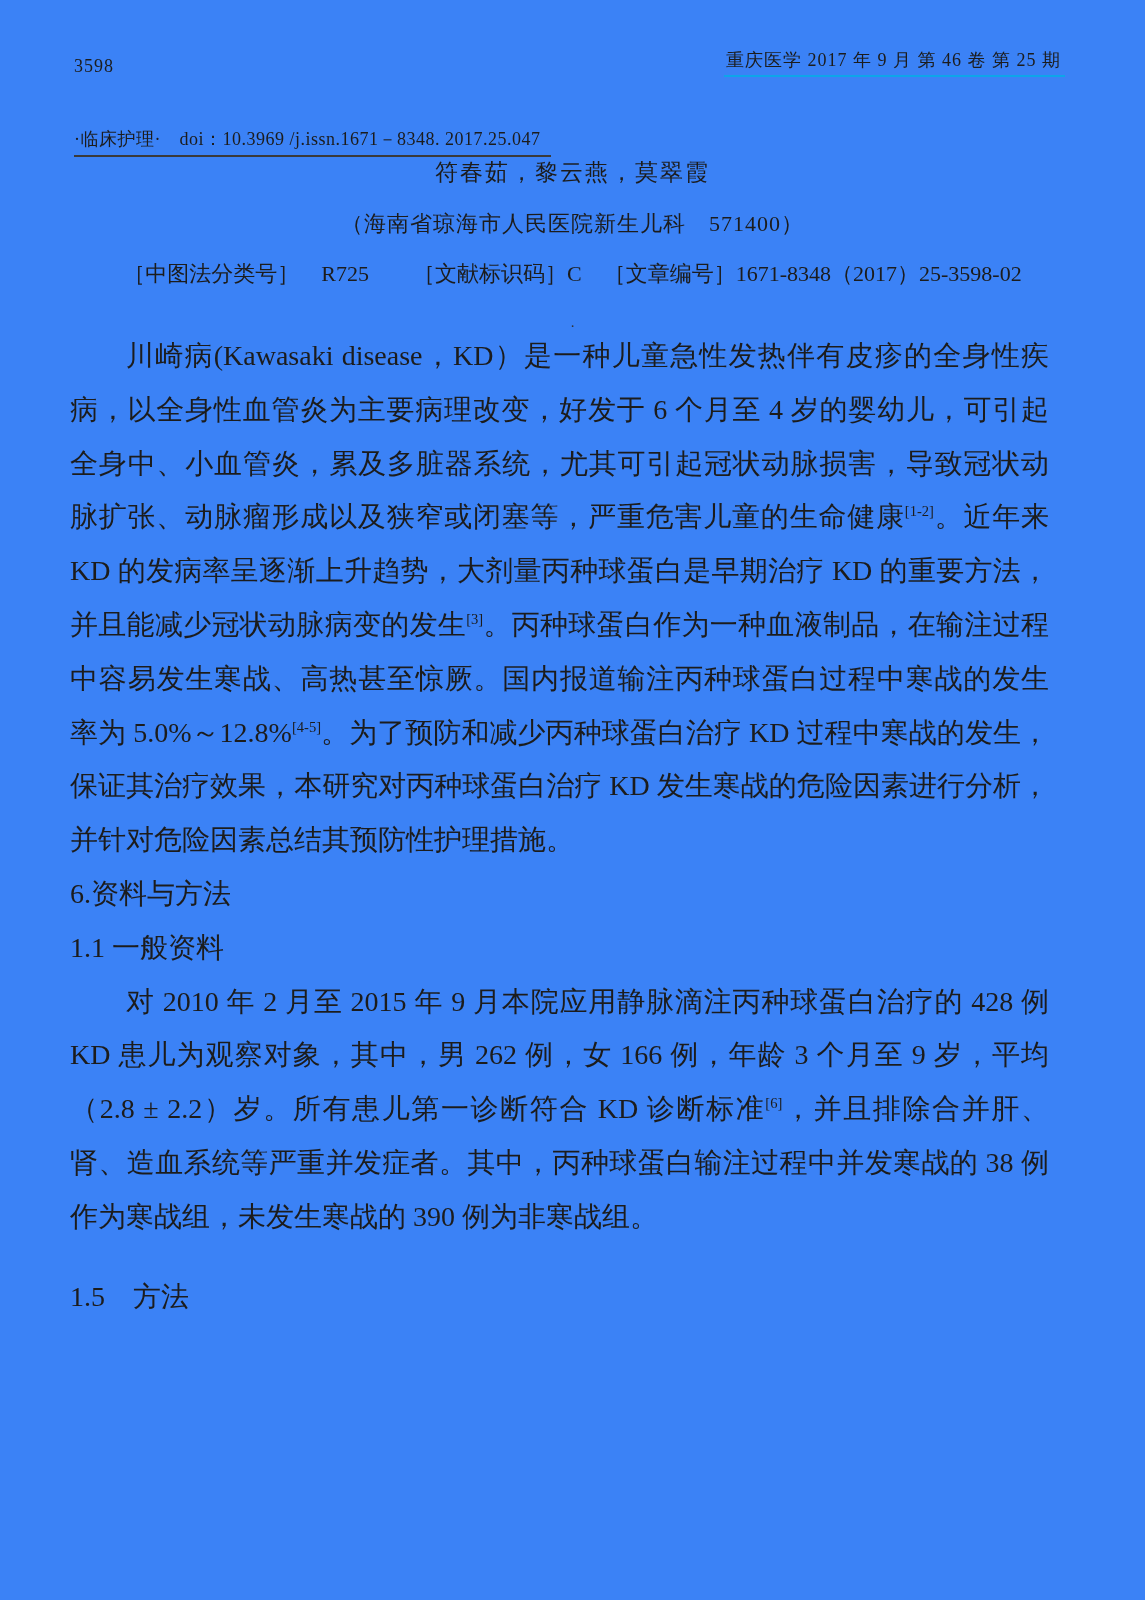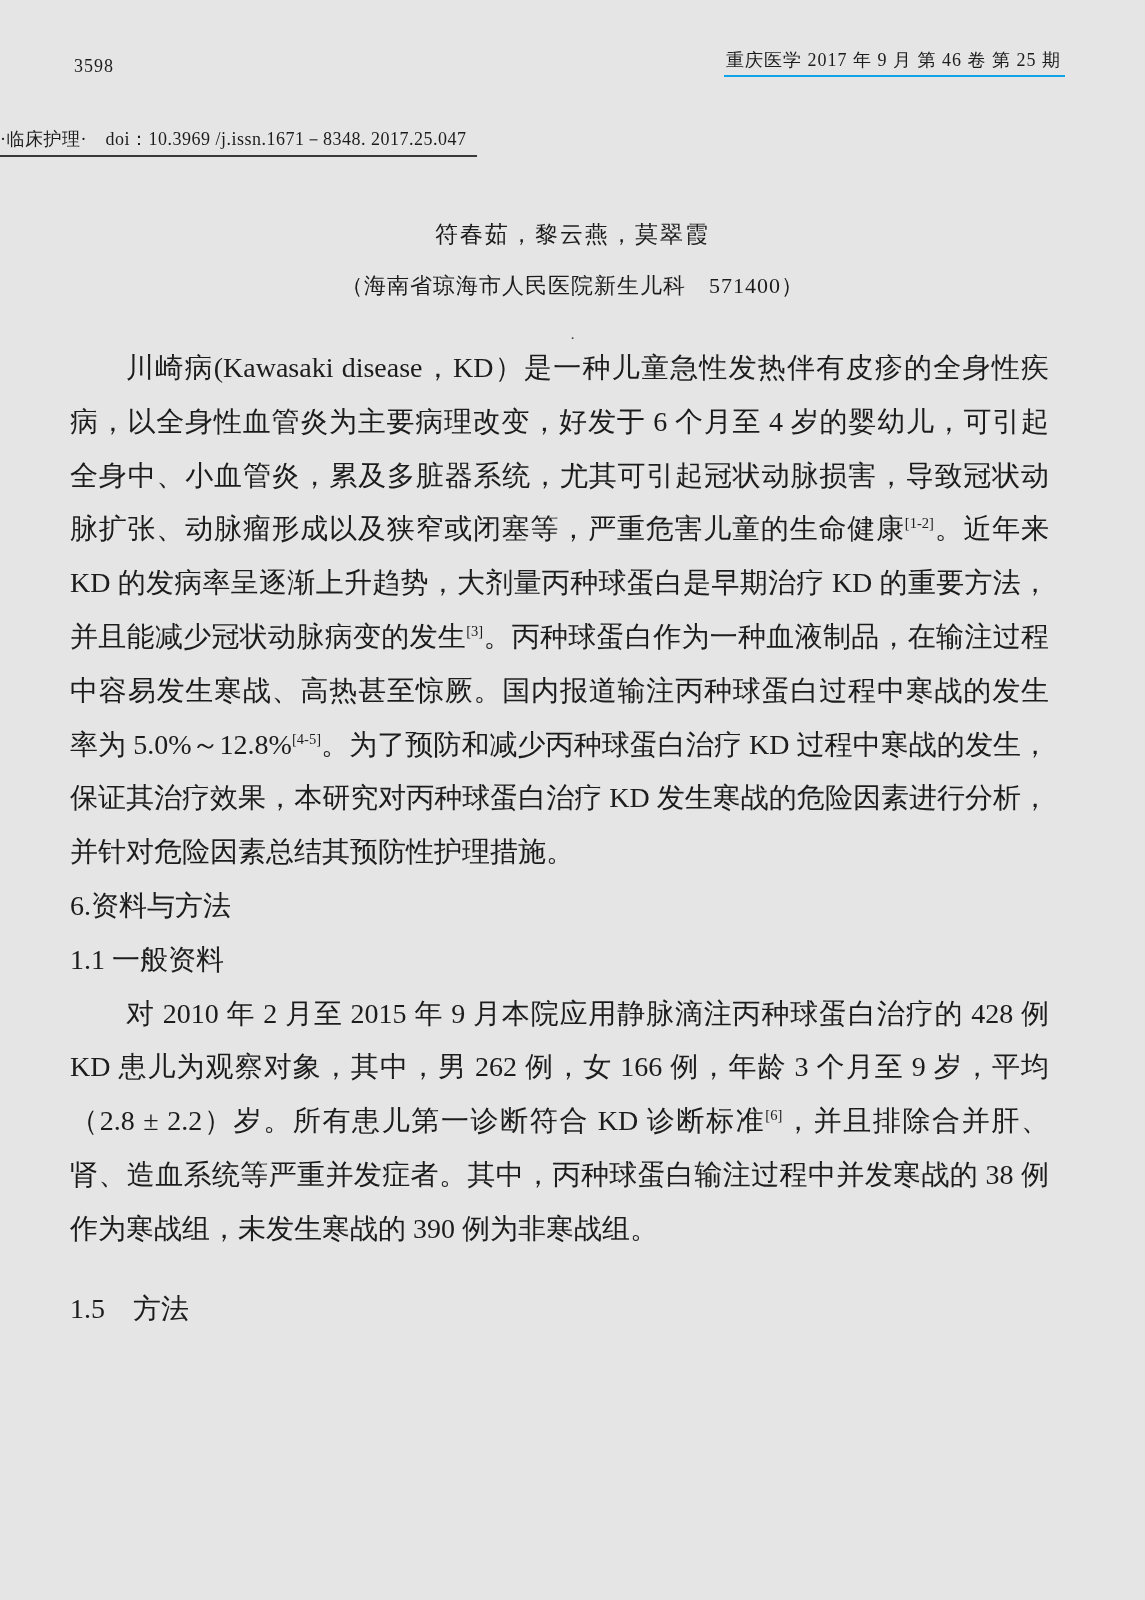--- a/index.html
+++ b/index.html
@@ -1,54 +1,53 @@
 <!DOCTYPE html>
 <html lang="zh"><head>
 <meta charset="utf-8">
 <style>
   html, body { margin: 0; padding: 0; background: #ffffff; }
   .page {
     position: relative;
     width: 1145px;
     height: 1600px;
     margin: 0 auto;
-    background: #e5e5e5;
+    background: #3b82f6;
     color: #1c1c1c;
     font-family: "Liberation Serif", "DejaVu Serif", serif;
     overflow: hidden;
   }
   .header-row {
     display: flex;
     justify-content: space-between;
     align-items: flex-end;
     padding: 48px 80px 0 74px;
     font-size: 18px;
   }
   .page-number { letter-spacing: 1px; }
   .journal-line {
     letter-spacing: 1px;
     border-bottom: 2px solid #0ea5e9;
     padding: 0 4px 3px 2px;
   }
-  .doi-row { margin-top: 50px; font-size: 18px; }
+  .doi-row { margin-top: 50px; padding-left: 74px; font-size: 18px; }
   .doi-row span {
     display: inline-block;
     border-bottom: 2px solid #3a3a3a;
     padding: 0 10px 4px 0;
     letter-spacing: 0.5px;
   }
   .title {
     margin: 52px 0 0 0;
     text-align: center;
     font-size: 28px;
     font-weight: normal;
     letter-spacing: 0.5px;
   }
   .authors {
-    margin-top: 62px;
     text-align: center;
     font-size: 23px;
     letter-spacing: 2px;
   }
   .affiliation {
     margin-top: 21px;
     text-align: center;
     font-size: 22px;
     letter-spacing: 1px;
   }
@@ -94,20 +93,21 @@
 
   <div class="doi-row">
     <span>·临床护理·　doi：10.3969 /j.issn.1671－8348. 2017.25.047</span>
   </div>
 
 
   <div class="authors">符春茹，黎云燕，莫翠霞</div>
 
   <div class="affiliation">（海南省琼海市人民医院新生儿科　571400）</div>
 
+  <div class="meta-line">［中图法分类号］　R725　　［文献标识码］C　［文章编号］1671-8348（2017）25-3598-02</div>
 
   <div class="stray-dot">.</div>
 
   <div class="article-body">
       <p class="para indent">川崎病(Kawasaki disease，KD）是一种儿童急性发热伴有皮疹的全身性疾病，以全身性血管炎为主要病理改变，好发于 6 个月至 4 岁的婴幼儿，可引起全身中、小血管炎，累及多脏器系统，尤其可引起冠状动脉损害，导致冠状动脉扩张、动脉瘤形成以及狭窄或闭塞等，严重危害儿童的生命健康<sup>[1-2]</sup>。近年来 KD 的发病率呈逐渐上升趋势，大剂量丙种球蛋白是早期治疗 KD 的重要方法，并且能减少冠状动脉病变的发生<sup>[3]</sup>。丙种球蛋白作为一种血液制品，在输注过程中容易发生寒战、高热甚至惊厥。国内报道输注丙种球蛋白过程中寒战的发生率为 5.0%～12.8%<sup>[4-5]</sup>。为了预防和减少丙种球蛋白治疗 KD 过程中寒战的发生，保证其治疗效果，本研究对丙种球蛋白治疗 KD 发生寒战的危险因素进行分析，并针对危险因素总结其预防性护理措施。</p>
       <p class="para heading">6.资料与方法</p>
       <p class="para heading">1.1 一般资料</p>
       <p class="para indent">对 2010 年 2 月至 2015 年 9 月本院应用静脉滴注丙种球蛋白治疗的 428 例 KD 患儿为观察对象，其中，男 262 例，女 166 例，年龄 3 个月至 9 岁，平均（2.8 ± 2.2）岁。所有患儿第一诊断符合 KD 诊断标准<sup>[6]</sup>，并且排除合并肝、肾、造血系统等严重并发症者。其中，丙种球蛋白输注过程中并发寒战的 38 例作为寒战组，未发生寒战的 390 例为非寒战组。</p>
       <p class="para heading space-before">1.5　方法</p>
     </div>

